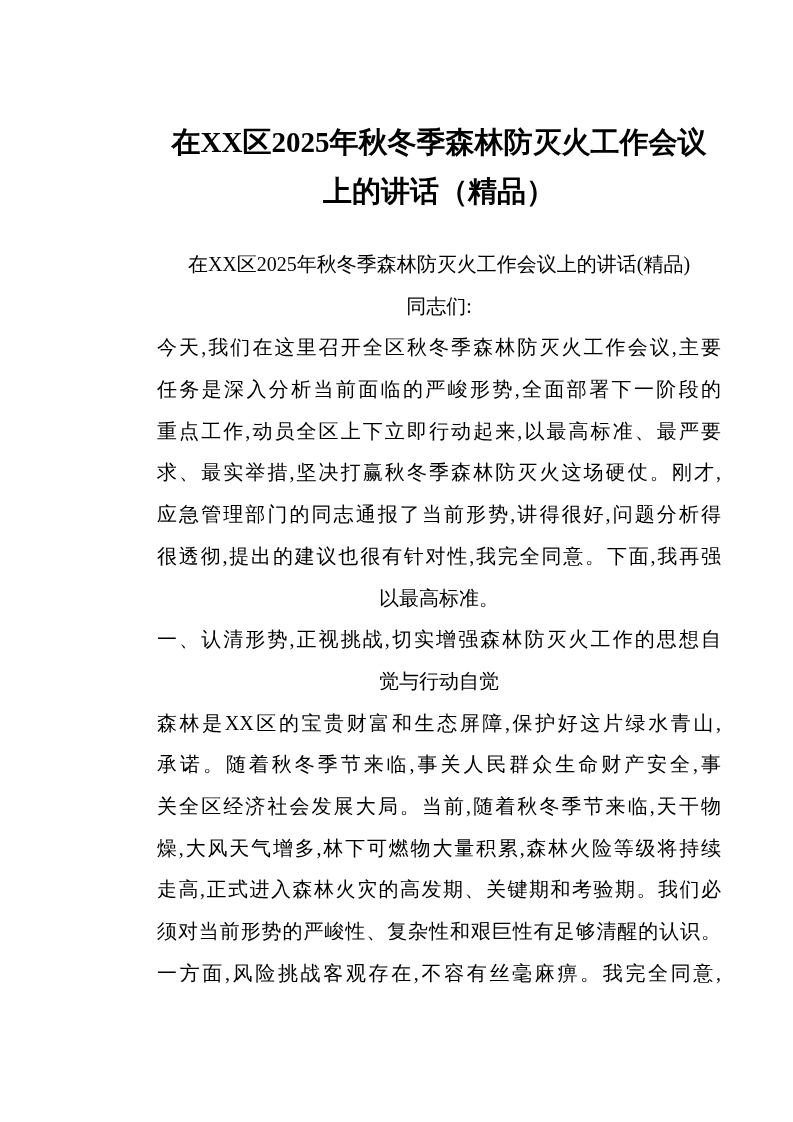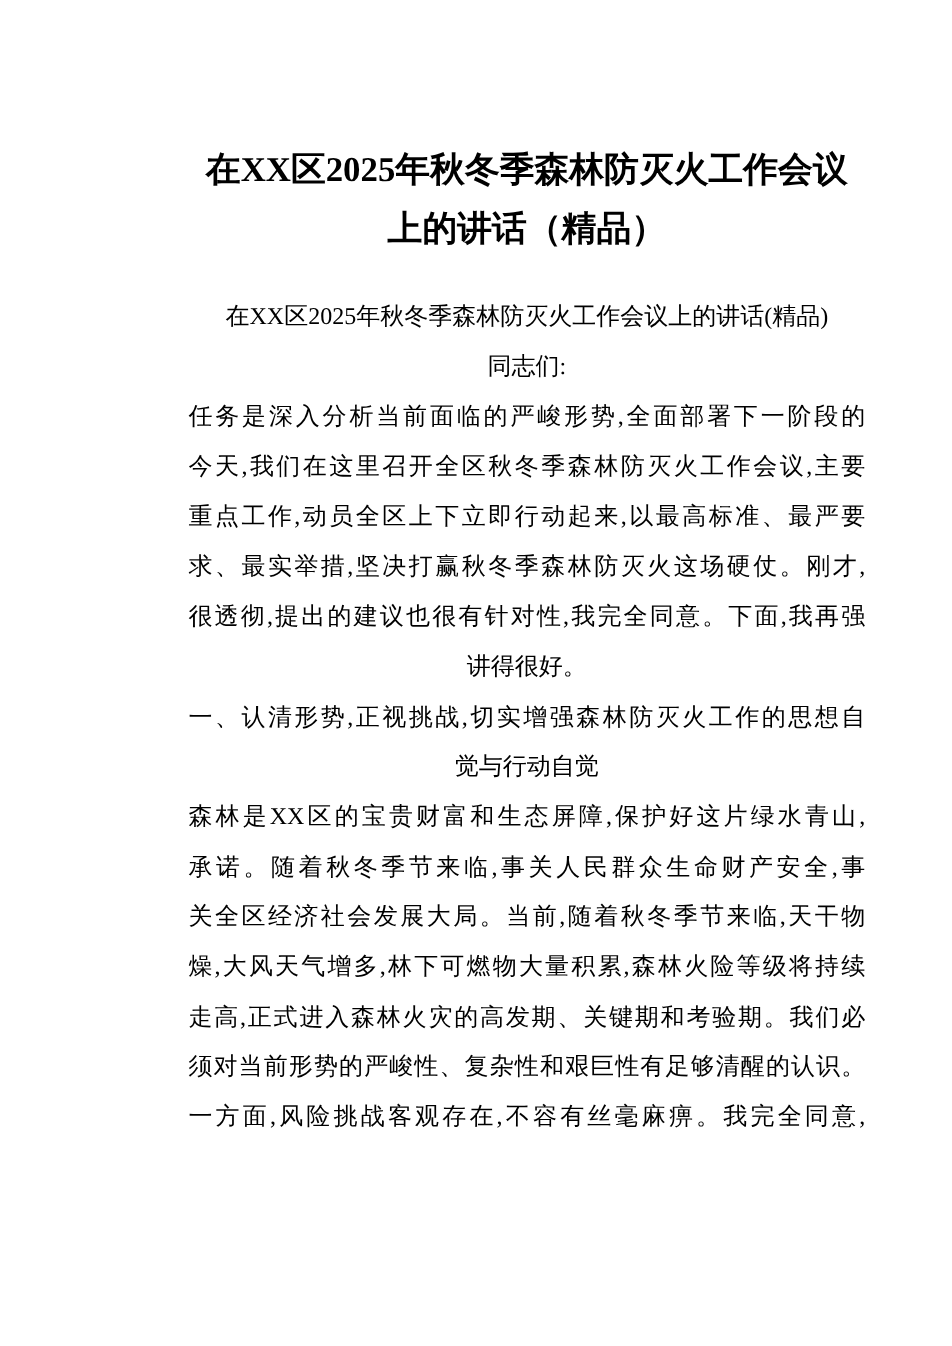--- a/index.html
+++ b/index.html
@@ -47,26 +47,27 @@
 <body>
 
 <div class="page">
   <h1 class="doc-title">
     <span class="title-line">在XX区2025年秋冬季森林防灭火工作会议</span>
     <span class="title-line">上的讲话（精品）</span>
   </h1>
   <div class="body-text">
       <div class="body-line">在XX区2025年秋冬季森林防灭火工作会议上的讲话(精品)</div>
       <div class="body-line">同志们:</div>
+      <div class="body-line justify">今天,我们在这里召开全区秋冬季森林防灭火工作会议,主要</div>
       <div class="body-line justify">任务是深入分析当前面临的严峻形势,全面部署下一阶段的</div>
-      <div class="body-line justify">今天,我们在这里召开全区秋冬季森林防灭火工作会议,主要</div>
       <div class="body-line justify">重点工作,动员全区上下立即行动起来,以最高标准、最严要</div>
       <div class="body-line justify">求、最实举措,坚决打赢秋冬季森林防灭火这场硬仗。刚才,</div>
+      <div class="body-line justify">应急管理部门的同志通报了当前形势,讲得很好,问题分析得</div>
       <div class="body-line justify">很透彻,提出的建议也很有针对性,我完全同意。下面,我再强</div>
-      <div class="body-line">讲得很好。</div>
+      <div class="body-line">以最高标准。</div>
       <div class="body-line justify">一、认清形势,正视挑战,切实增强森林防灭火工作的思想自</div>
       <div class="body-line">觉与行动自觉</div>
       <div class="body-line justify">森林是XX区的宝贵财富和生态屏障,保护好这片绿水青山,</div>
       <div class="body-line justify">承诺。随着秋冬季节来临,事关人民群众生命财产安全,事</div>
       <div class="body-line justify">关全区经济社会发展大局。当前,随着秋冬季节来临,天干物</div>
       <div class="body-line justify">燥,大风天气增多,林下可燃物大量积累,森林火险等级将持续</div>
       <div class="body-line justify">走高,正式进入森林火灾的高发期、关键期和考验期。我们必</div>
       <div class="body-line justify">须对当前形势的严峻性、复杂性和艰巨性有足够清醒的认识。</div>
       <div class="body-line justify">一方面,风险挑战客观存在,不容有丝毫麻痹。我完全同意,</div>
     </div>

